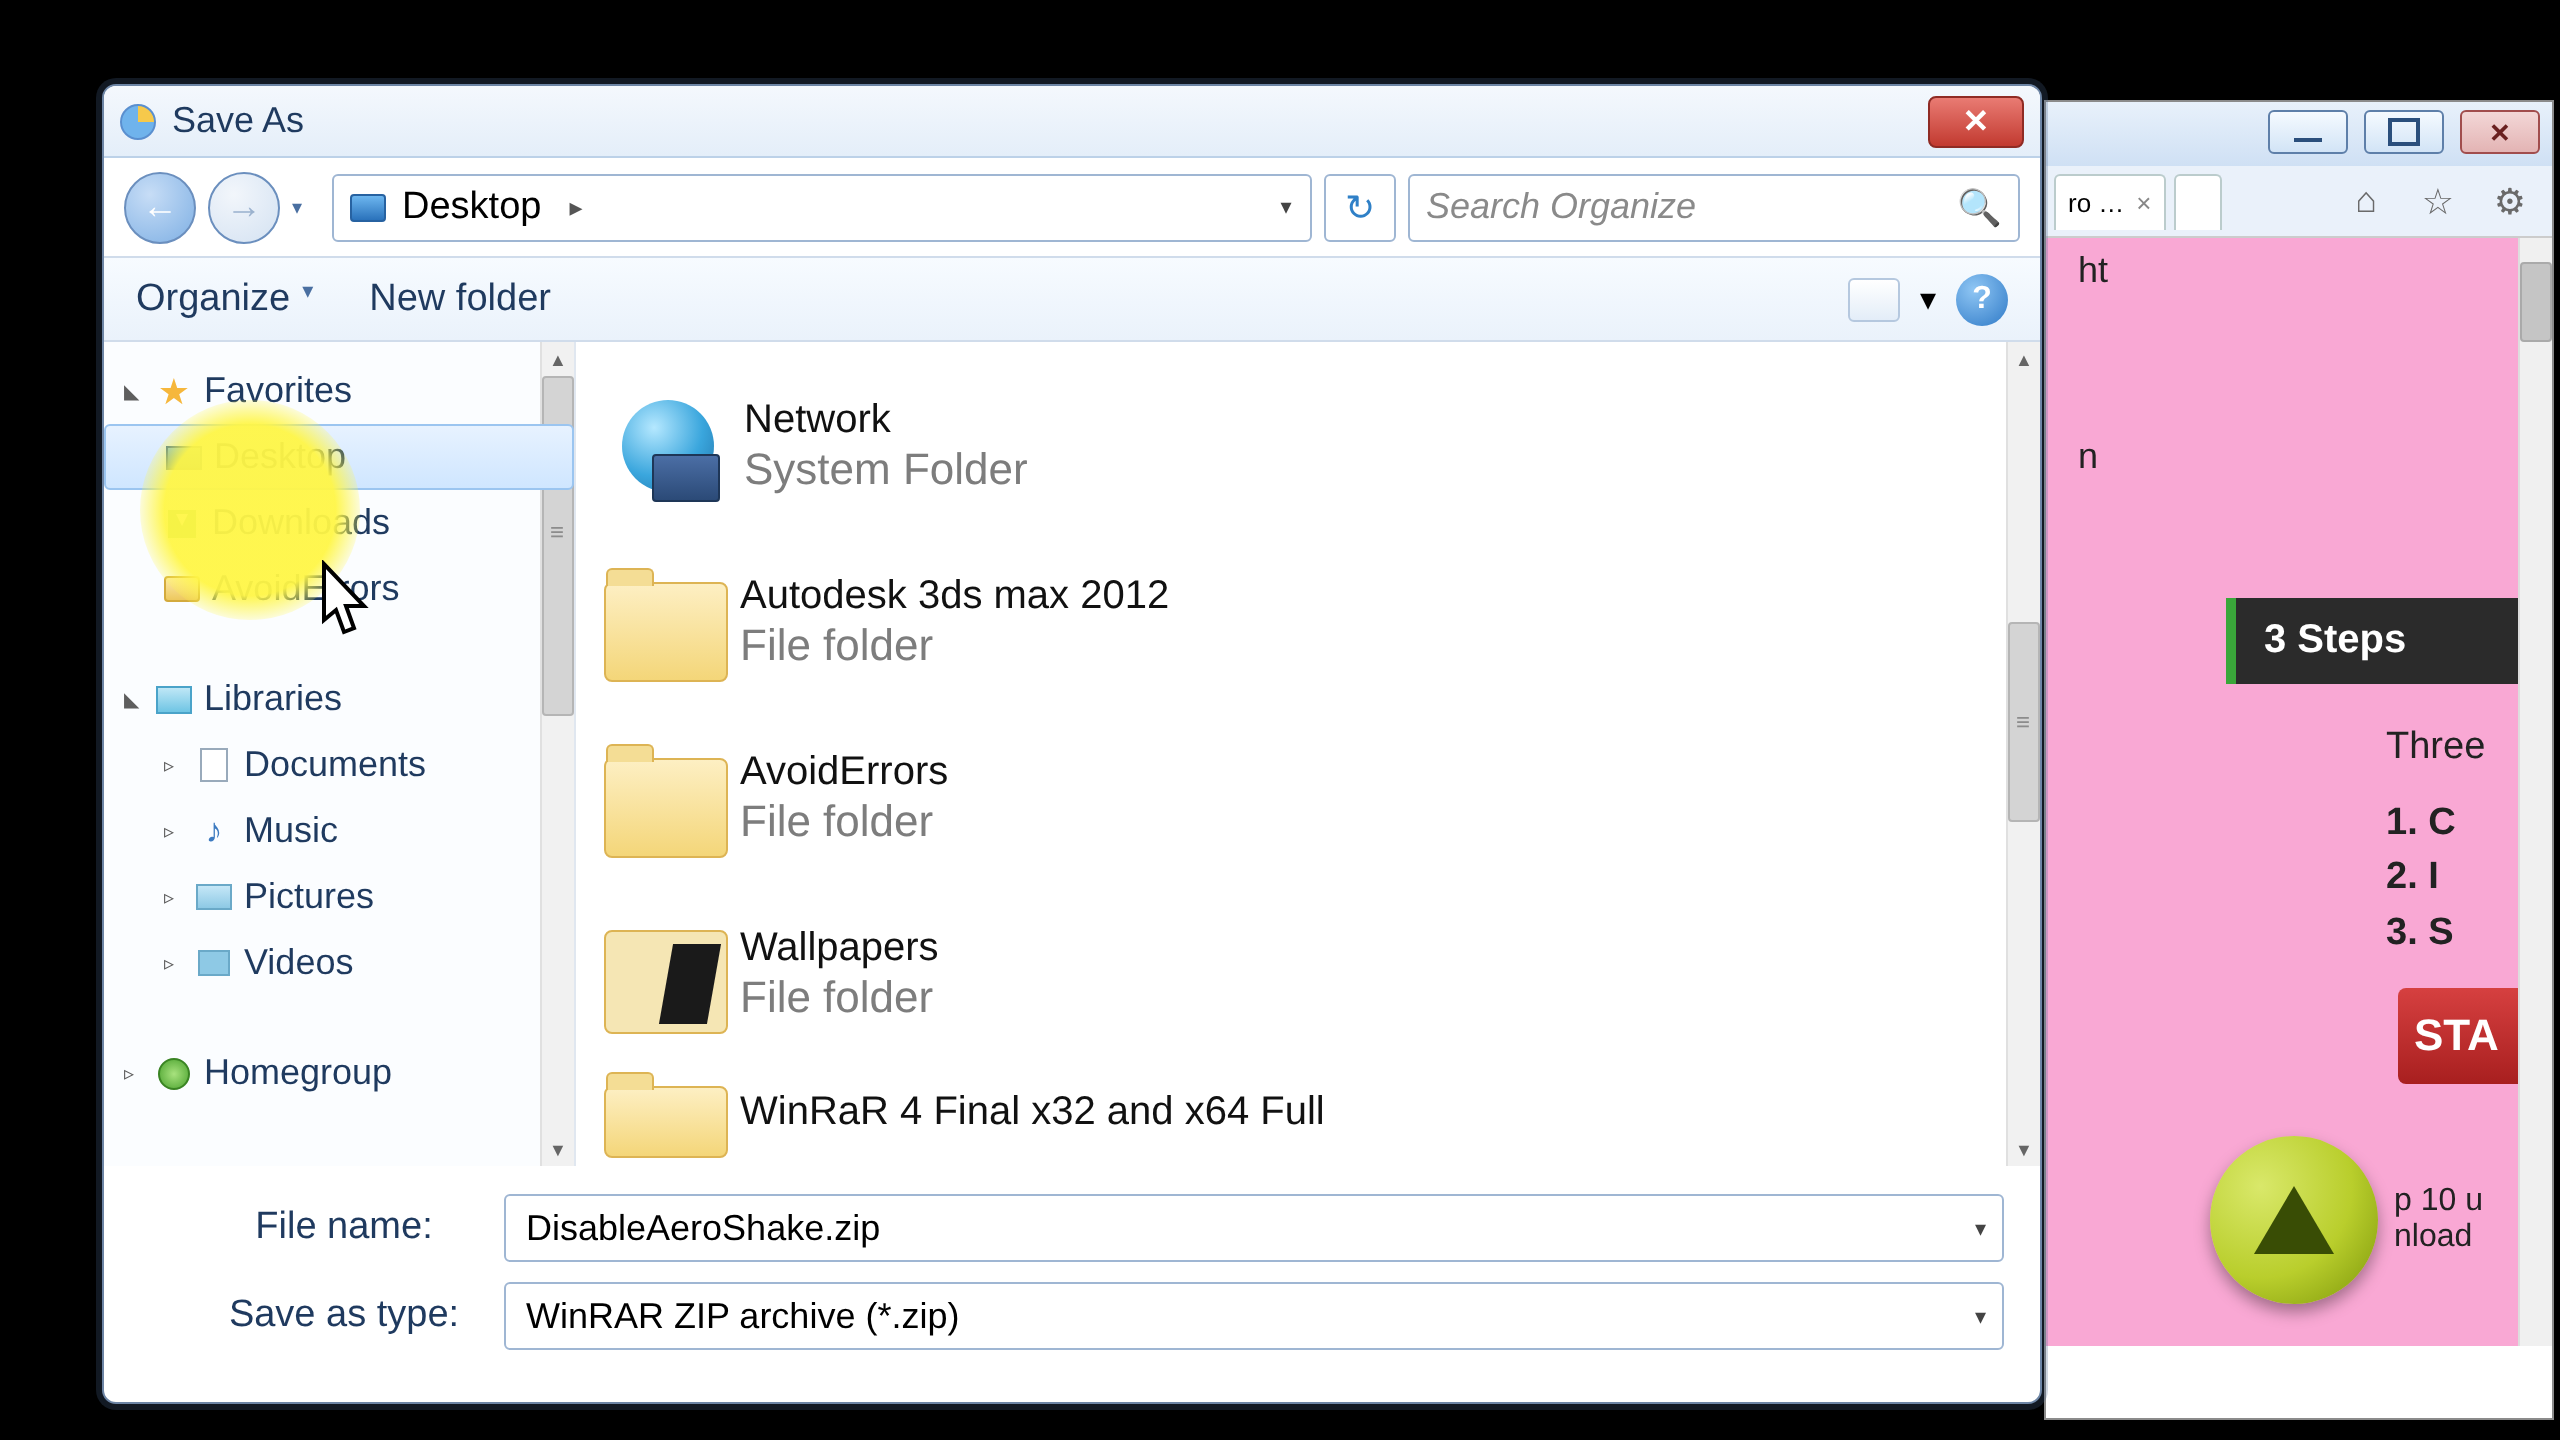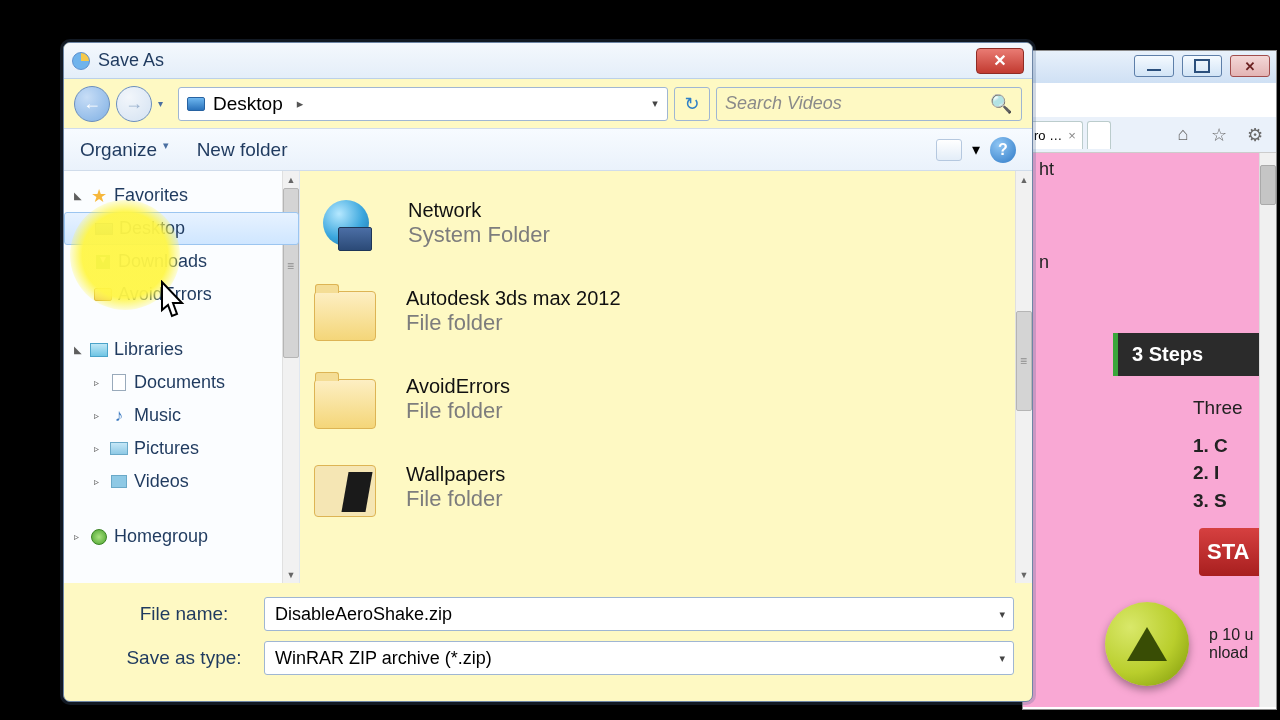--- a/index.html
+++ b/index.html
@@ -6,39 +6,39 @@
   body { width: 1280px; height: 720px; background: #000; position: relative; overflow: hidden; }
 
   
   .bg-browser { position: absolute; left: 1022px; top: 50px; width: 255px; height: 660px; background: #fff; border: 1px solid #8b8b8b; }
   .bg-titlebar { height: 32px; background: linear-gradient(#e8f1fb,#cfe0f4); display: flex; justify-content: flex-end; gap: 8px; padding: 4px 6px; }
   .bg-winbtn { width: 40px; height: 22px; border: 1px solid #5e7fa9; border-radius: 3px; display: flex; align-items:center; justify-content:center; background: linear-gradient(#f5faff,#d2e4f6); font-size: 13px; color:#2b4f7c; }
   .bg-winbtn.min::after { content:""; width:14px; height:2px; background:#2b4f7c; margin-top:8px; }
   .bg-winbtn.max::after { content:""; width:12px; height:10px; border:2px solid #2b4f7c; }
   .bg-winbtn.close { background: linear-gradient(#f3d7d7,#e3b4b4); border-color:#a14d4d; }
   .bg-winbtn.close::after { content:"✕"; color:#6a2020; font-weight:bold; }
-  .bg-tabbar { height: 36px; border-bottom: 1px solid #ccc; display:flex; align-items:center; padding-left:4px; gap:4px; background:#eaf1fa;margin-top:34px; }
+  .bg-tabbar { height: 36px; border-bottom: 1px solid #ccc; display:flex; align-items:center; padding-left:4px; gap:4px; background:#eaf1fa; }
   .bg-tab { height:28px; display:flex; align-items:center; padding:0 6px; border:1px solid #bcc; border-bottom:none; background:#fff; border-radius:3px 3px 0 0; font-size:13px; max-width:64px; overflow:hidden; white-space:nowrap; }
   .bg-tab .x { margin-left:6px; color:#888; }
   .bg-toolbar { height:36px; display:flex; align-items:center; justify-content:flex-end; gap:14px; padding:0 10px; border-bottom:1px solid #ddd; }
   .bg-tool { width:22px; height:22px; display:flex; align-items:center; justify-content:center; color:#6a6a6a; font-size:18px; }
   .bg-content { position:relative; height: calc(100% - 104px); background:#f9a8d4; padding:6px 0 0 10px; font-size:18px; color:#222; overflow:hidden; }
   .bg-scrollbar { position:absolute; right:0; top:0; width:17px; height:100%; background:#f0f0f0; border-left:1px solid #ddd; }
   .bg-scrollbar .thumb { width:100%; height:40px; background:#c5c5c5; border:1px solid #aaa; border-radius:2px; margin-top:12px; }
   .bg-card { margin-top:60px; margin-left:80px; width:200px; }
   .bg-card-hdr { background:#2b2b2b; color:#fff; padding:10px 14px; font-weight:600; font-size:20px; border-left:5px solid #3aa63a; }
   .bg-card-body { padding:18px 0 0 80px; font-size:19px; line-height:1.45; }
   .bg-red { margin-top:14px; margin-left:86px; width:70px; height:48px; background: linear-gradient(#d64040,#a81f1f); border-radius:4px; color:#fff; font-weight:700; font-size:22px; display:flex; align-items:center; justify-content:flex-start; padding-left:8px; }
   .bg-warn { margin-top:26px; margin-left:72px; }
   .bg-warn-ball { width:84px; height:84px; border-radius:50%; background: radial-gradient(circle at 30% 30%, #d9e86a, #b9ce2c 55%, #7a9408); display:flex; align-items:center; justify-content:center; box-shadow:0 4px 8px rgba(0,0,0,.35); }
   .bg-warn-tri { width:0; height:0; border-left:20px solid transparent; border-right:20px solid transparent; border-bottom:34px solid #394d05; position:relative; }
-  .bg-warn-text { position:absolute; left:104px; top:24px; font-size:16px; white-space:nowrap; }
+  .bg-warn-text { position:absolute; left:92px; top:24px; font-size:16px; white-space:nowrap; }
 
   
-  .dlg { position:absolute; left:63px; top:42px; width:970px; height:660px; background:#fef9c3; border:1px solid #6d85a5; border-radius:7px; box-shadow: 0 0 0 3px rgba(70,100,140,.25); overflow:hidden; }
+  .dlg { position:absolute; left:51px; top:42px; width:970px; height:660px; background:#ffffff; border:1px solid #6d85a5; border-radius:7px; box-shadow: 0 0 0 3px rgba(70,100,140,.25); overflow:hidden; }
   .dlg-title { height:36px; background: linear-gradient(#f4f8fd,#e4eef9); display:flex; align-items:center; padding:0 8px; border-bottom:1px solid #bcd1e8; }
   .dlg-title .ie { width:18px; height:18px; border-radius:50%; background: conic-gradient(#f6c94b 0 25%, #6fb3ec 0 100%); border:1px solid #5a8fcf; margin-right:8px; }
   .dlg-title-text { font-size:18px; color:#1f3a5f; }
   .dlg-close { margin-left:auto; width:48px; height:26px; border-radius:4px; background: linear-gradient(#e97b73,#c23a30); border:1px solid #8f2b24; display:flex; align-items:center; justify-content:center; color:#fff; font-weight:700; }
 
   .dlg-nav { height:50px; display:flex; align-items:center; gap:6px; padding:0 10px; border-bottom:1px solid #d0dceb; }
   .dlg-back, .dlg-fwd { width:36px; height:36px; border-radius:50%; border:1px solid #6b8fbe; background: radial-gradient(circle at 35% 30%, #c7ddf6, #7fb0e4); display:flex; align-items:center; justify-content:center; color:#fff; font-size:18px; }
   .dlg-fwd { background: radial-gradient(circle at 35% 30%, #f2f6fb, #d4e2f2); color:#9bb2ce; }
   .dlg-navdd { width:14px; font-size:10px; color:#4a6fa1; }
   .dlg-addr { flex:1; height:34px; border:1px solid #9fb6d3; border-radius:3px; background:#fff; display:flex; align-items:center; padding:0 4px 0 8px; gap:8px; }
@@ -83,21 +83,21 @@
   .ic-vid { width:16px; height:13px; background:#8ec9e5; border:1px solid #6aa9c8; position:relative; }
   .ic-hg { width:16px; height:16px; border-radius:50%; background: radial-gradient(#a8e27e,#4aa22e); border:1px solid #3a8423; }
 
   .dlg-list { flex:1; padding:8px 4px 4px 14px; position:relative; overflow:hidden; }
   .dlg-list-scroll { position:absolute; right:0; top:0; width:17px; height:100%; background:#f1f1f1; border-left:1px solid #e0e0e0; }
   .dlg-list-scroll .up,.dlg-list-scroll .dn { height:17px; display:flex; align-items:center; justify-content:center; font-size:9px; color:#666; }
   .dlg-list-scroll .dn { position:absolute; bottom:0; width:100%; }
   .dlg-list-scroll .thumb { position:absolute; top:140px; width:100%; height:100px; background:#d4d4d4; border:1px solid #b5b5b5; border-radius:2px; }
   .dlg-list-scroll .thumb::after { content:"≡"; position:absolute; left:3px; top:42px; color:#8c8c8c; font-size:12px; }
 
-  .li-row { display:flex; align-items:center; height:88px; gap:30px; }
+  .li-row { display:flex; align-items:center; height:88px; gap:6px; }
   .li-icon { width:64px; height:64px; display:flex; align-items:center; justify-content:center; }
   .li-icon.fold { background: linear-gradient(#fdefc3,#f4d679); border:1px solid #ddb454; border-radius:4px; width:62px; height:50px; position:relative; margin-top:10px; }
   .li-icon.fold::before { content:""; position:absolute; left:0; top:-8px; width:22px; height:8px; background:#f4dd95; border:1px solid #ddb454; border-bottom:none; border-radius:3px 3px 0 0; }
   .li-icon.net { position:relative; }
   .li-icon.net .globe { width:46px; height:46px; border-radius:50%; background: radial-gradient(circle at 35% 30%, #b5e8ff, #3aa6dd 55%, #1f6fa5); }
   .li-icon.net .mon { position:absolute; right:6px; bottom:4px; width:34px; height:24px; background: linear-gradient(#4b6ea5,#2b4a77); border:1px solid #1e3657; border-radius:2px; }
   .li-icon.wall { background:#f5e6b4; border:1px solid #ddb454; border-radius:4px; width:62px; height:52px; position:relative; overflow:hidden; margin-top:8px; }
   .li-icon.wall::after { content:""; position:absolute; right:6px; top:6px; width:24px; height:40px; background:#1a1a1a; transform: skewX(-10deg); }
   .li-text { display:flex; flex-direction:column; }
   .li-name { font-size:20px; color:#111; }
@@ -183,21 +183,21 @@
     <div class="dlg-addr">
       <span class="loc-icon"></span>
       <span class="dlg-addr-text">Desktop</span>
       <span class="chev">▸</span>
       <span class="dd">▾</span>
     </div>
     <div class="dlg-refresh">
         <span>↻</span>
       </div>
     <div class="dlg-search">
-      <span>Search Videos</span>
+      <span>Search Organize</span>
       <span class="mag">🔍</span>
     </div>
   </div>
 
   <div class="dlg-toolbar">
     <div class="dlg-tlbtn">
       <span>Organize</span>
       <span class="chev">▾</span>
     </div>
     <div class="dlg-tlbtn">
@@ -325,20 +325,26 @@
           <span class="li-type">File folder</span>
         </div>
       </div>
       <div class="li-row">
         <div class="li-icon wall"></div>
         <div class="li-text">
           <span class="li-name">Wallpapers</span>
           <span class="li-type">File folder</span>
         </div>
       </div>
+      <div class="li-row" style="height:50px">
+        <div class="li-icon fold" style="height:36px"></div>
+        <div class="li-text">
+          <span class="li-name">WinRaR 4 Final x32 and x64 Full</span>
+        </div>
+      </div>
     </div>
   </div>
 
   <div class="dlg-fields">
     <div class="fld-row">
       <span class="fld-label">File name:</span>
       <div class="fld-input">
         <span>DisableAeroShake.zip</span>
         <span class="dd">▾</span>
       </div>

